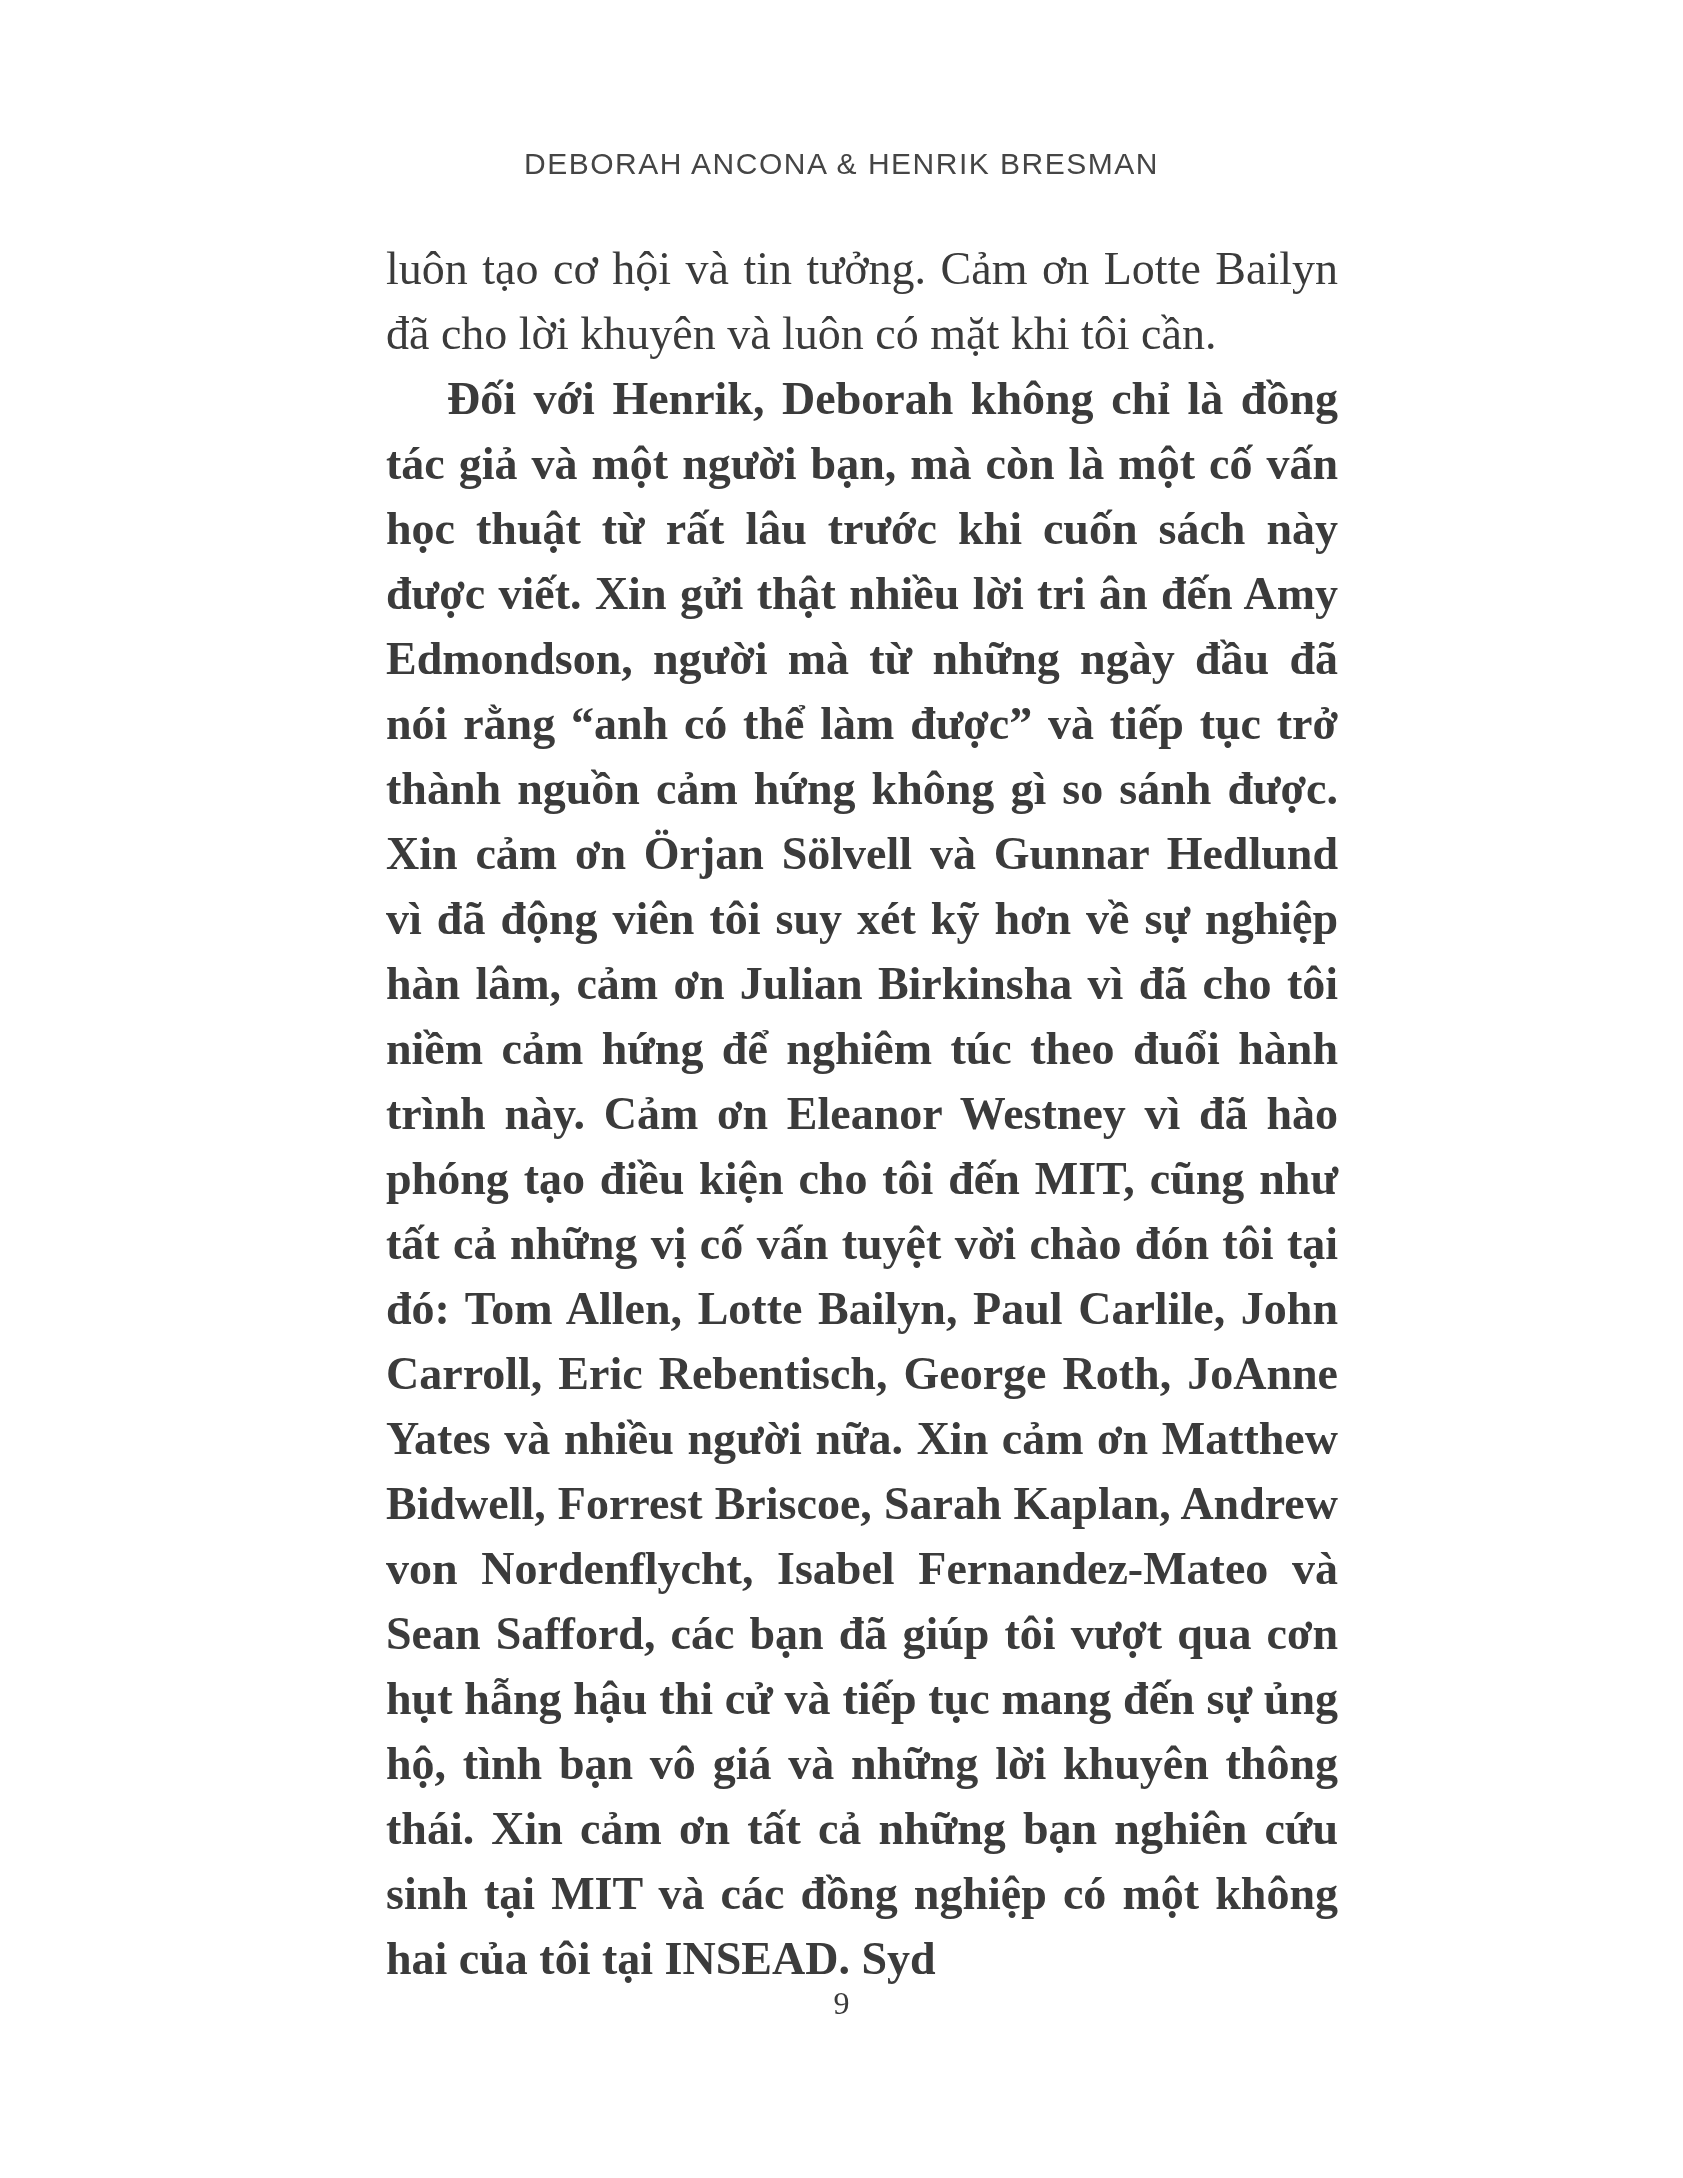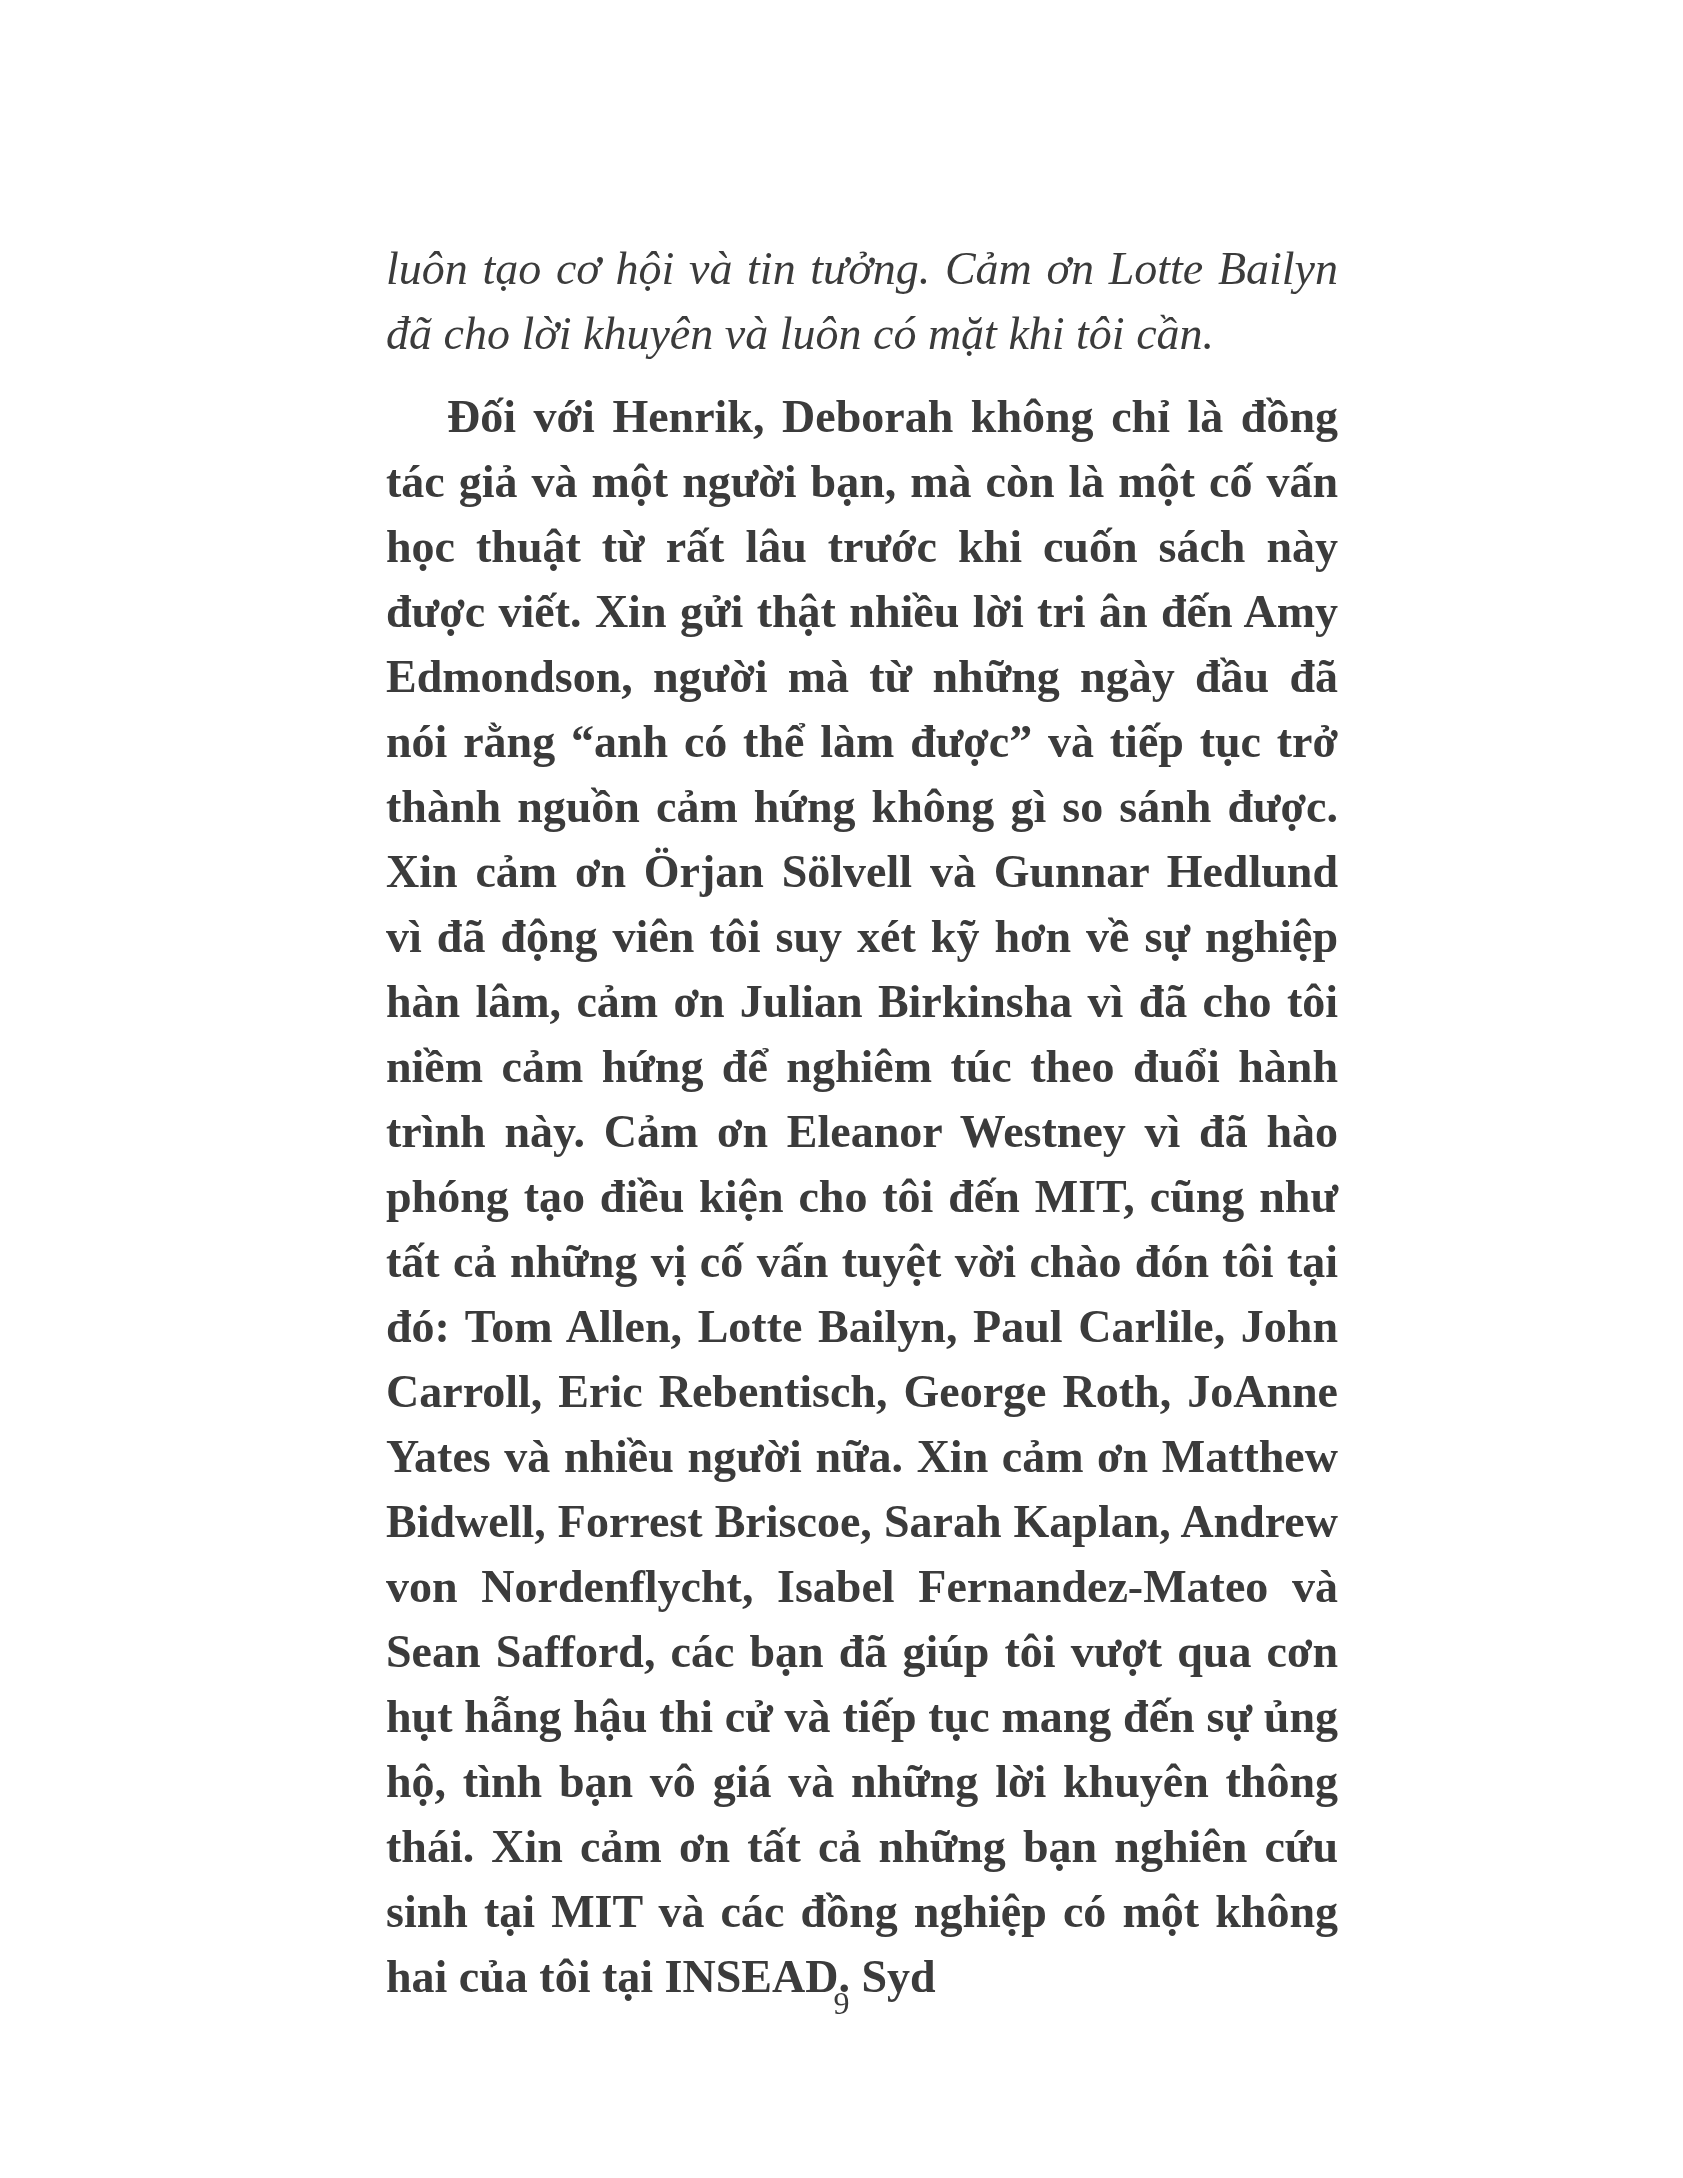--- a/index.html
+++ b/index.html
@@ -37,23 +37,21 @@
       top: 236px;
       width: 952px;
       font-size: 46px;
       line-height: 65px;
       text-align: justify;
       text-justify: inter-word;
       color: #3b3b3b;
     }
 
     .body-text p[data-name="paragraph-1"] {
-      margin-bottom: 18px;
       text-indent: 0;
-      font-style: italic;
     }
 
     .body-text p[data-name="paragraph-2"] {
       text-indent: 61px;
       font-weight: bold;
     }
 
     .page-number {
       position: absolute;
       top: 1985px;
@@ -62,20 +60,21 @@
       text-align: center;
       font-size: 32px;
       color: #3b3b3b;
     }
   </style>
 </head>
 <body>
 
 <div class="page" data-name="book-page">
 
+  <div class="running-header" data-name="running-header">DEBORAH ANCONA &amp; HENRIK BRESMAN</div>
 
   <div class="body-text" data-name="body-text-block">
     <p data-name="paragraph-1">luôn tạo cơ hội và tin tưởng. Cảm ơn Lotte Bailyn đã cho lời khuyên và luôn có mặt khi tôi cần.</p>
     <p data-name="paragraph-2">Đối với Henrik, Deborah không chỉ là đồng tác giả và một người bạn, mà còn là một cố vấn học thuật từ rất lâu trước khi cuốn sách này được viết. Xin gửi thật nhiều lời tri ân đến Amy Edmondson, người mà từ những ngày đầu đã nói rằng “anh có thể làm được” và tiếp tục trở thành nguồn cảm hứng không gì so sánh được. Xin cảm ơn Örjan Sölvell và Gunnar Hedlund vì đã động viên tôi suy xét kỹ hơn về sự nghiệp hàn lâm, cảm ơn Julian Birkinsha vì đã cho tôi niềm cảm hứng để nghiêm túc theo đuổi hành trình này. Cảm ơn Eleanor Westney vì đã hào phóng tạo điều kiện cho tôi đến MIT, cũng như tất cả những vị cố vấn tuyệt vời chào đón tôi tại đó: Tom Allen, Lotte Bailyn, Paul Carlile, John Carroll, Eric Rebentisch, George Roth, JoAnne Yates và nhiều người nữa. Xin cảm ơn Matthew Bidwell, Forrest Briscoe, Sarah Kaplan, Andrew von Nordenflycht, Isabel Fernandez-Mateo và Sean Safford, các bạn đã giúp tôi vượt qua cơn hụt hẫng hậu thi cử và tiếp tục mang đến sự ủng hộ, tình bạn vô giá và những lời khuyên thông thái. Xin cảm ơn tất cả những bạn nghiên cứu sinh tại MIT và các đồng nghiệp có một không hai của tôi tại INSEAD. Syd</p>
   </div>
 
   <div class="page-number" data-name="page-number">9</div>
 
 </div>
 

